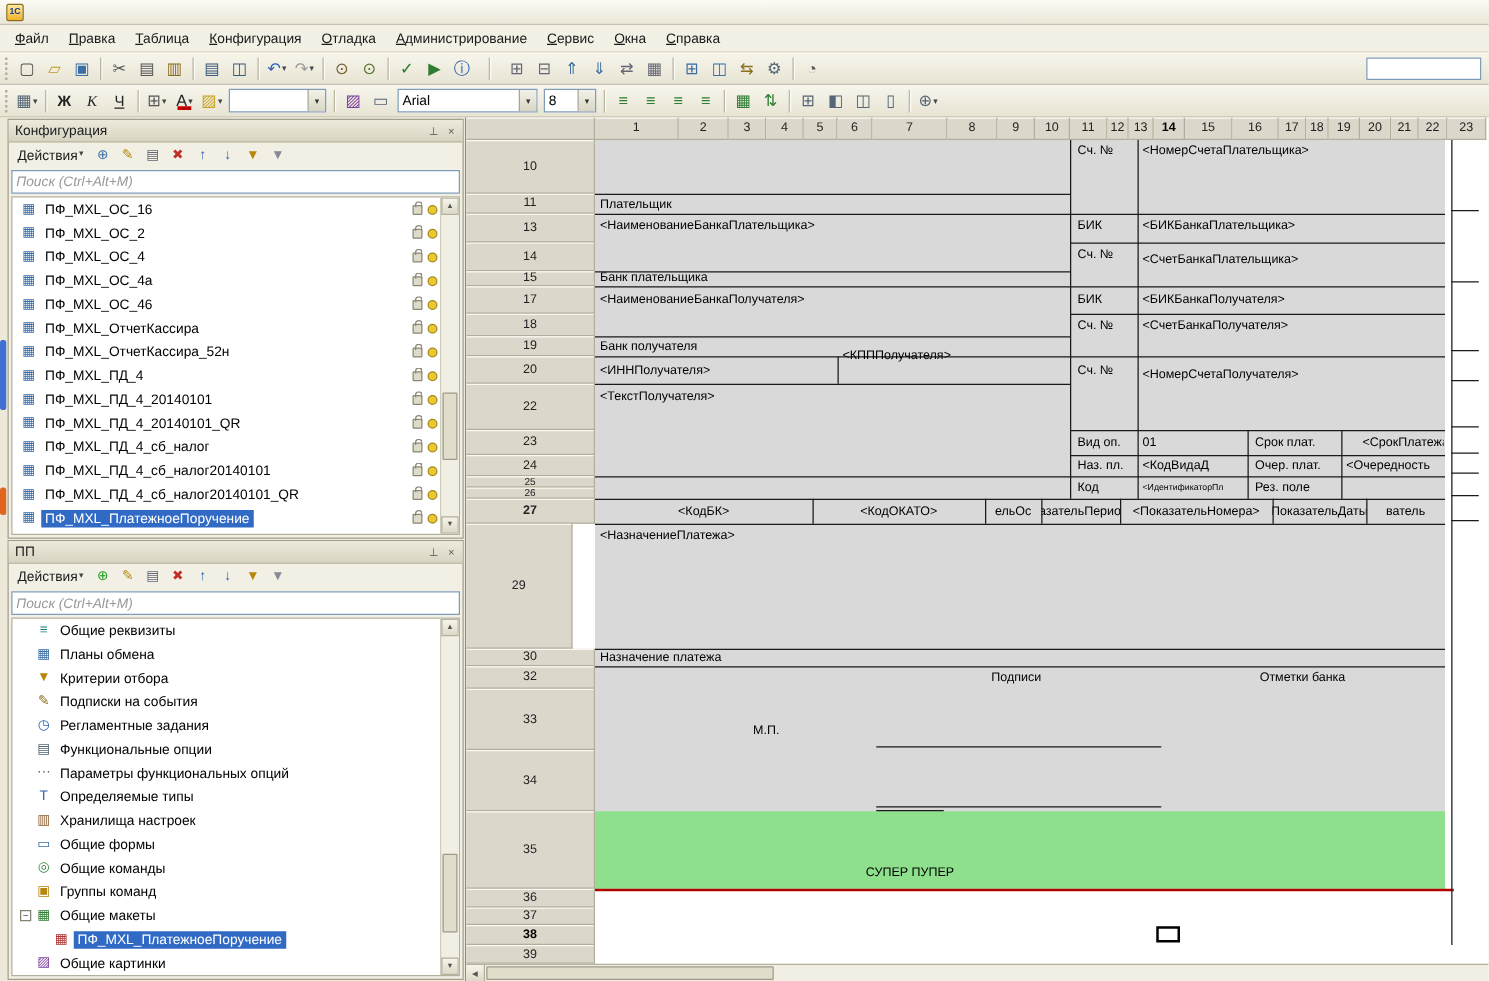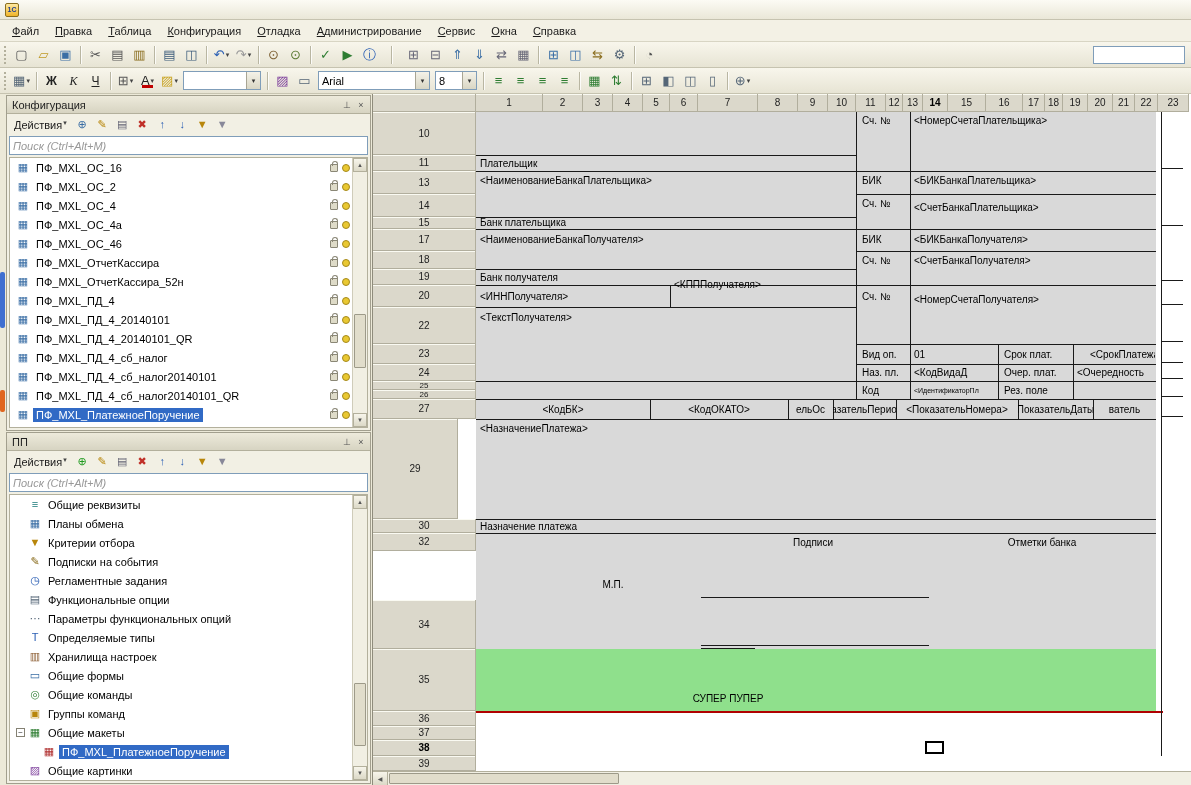--- a/index.html
+++ b/index.html
@@ -576,24 +576,25 @@
         <div class="shd" style="left: 0px; top: 123px; width: 103px; height: 12px;">15</div>
         <div class="shd" style="left: 0px; top: 135px; width: 103px; height: 22px;">17</div>
         <div class="shd" style="left: 0px; top: 157px; width: 103px; height: 18px;">18</div>
         <div class="shd" style="left: 0px; top: 175px; width: 103px; height: 16px;">19</div>
         <div class="shd" style="left: 0px; top: 191px; width: 103px; height: 22px;">20</div>
         <div class="shd" style="left: 0px; top: 213px; width: 103px; height: 37px;">22</div>
         <div class="shd" style="left: 0px; top: 250px; width: 103px; height: 20px;">23</div>
         <div class="shd" style="left: 0px; top: 270px; width: 103px; height: 17px;">24</div>
         <div class="shd" style="left: 0px; top: 287px; width: 103px; height: 9px; font-size: 8px;">25</div>
         <div class="shd" style="left: 0px; top: 296px; width: 103px; height: 9px; font-size: 8px;">26</div>
-        <div class="shd" style="left: 0px; top: 305px; width: 103px; height: 20px;">27</div>
+        <div class="shd" style="left: 0px; top: 305px; width: 103px; height: 20px; font-weight: bold;">27</div>
         <div class="shd" style="left: 0px; top: 325px; width: 85px; height: 100px;">29</div>
         <div class="shd" style="left: 0px; top: 425px; width: 103px; height: 14px;">30</div>
         <div class="shd" style="left: 0px; top: 439px; width: 103px; height: 18px;">32</div>
+        <div class="shd" style="left: 0px; top: 457px; width: 103px; height: 49px;">33</div>
         <div class="shd" style="left: 0px; top: 506px; width: 103px; height: 49px;">34</div>
         <div class="shd" style="left: 0px; top: 555px; width: 103px; height: 62px;">35</div>
         <div class="shd" style="left: 0px; top: 617px; width: 103px; height: 15px;">36</div>
         <div class="shd" style="left: 0px; top: 632px; width: 103px; height: 14px;">37</div>
         <div class="shd bold" style="left: 0px; top: 646px; width: 103px; height: 16px;">38</div>
         <div class="shd" style="left: 0px; top: 662px; width: 103px; height: 15px;">39</div>
         <div class="tplbg" style="left: 103px; top: 18px; width: 680px; height: 599px;"></div>
         <div class="greenbg" style="left: 103px; top: 555px; width: 680px; height: 62px; background: rgb(143, 224, 140);"></div>
         <div class="bline" style="left: 103px; top: 61px; width: 380px; height: 1px;"></div>
         <div class="bline" style="left: 103px; top: 77px; width: 680px; height: 1px;"></div>

